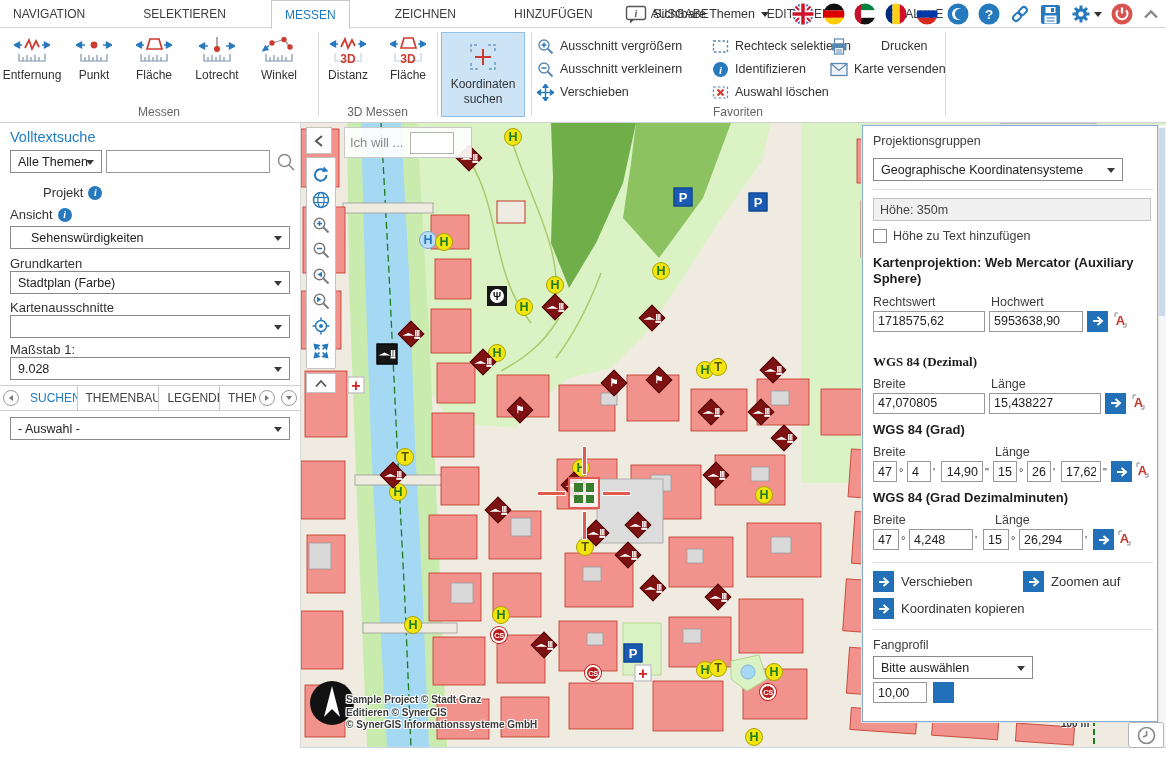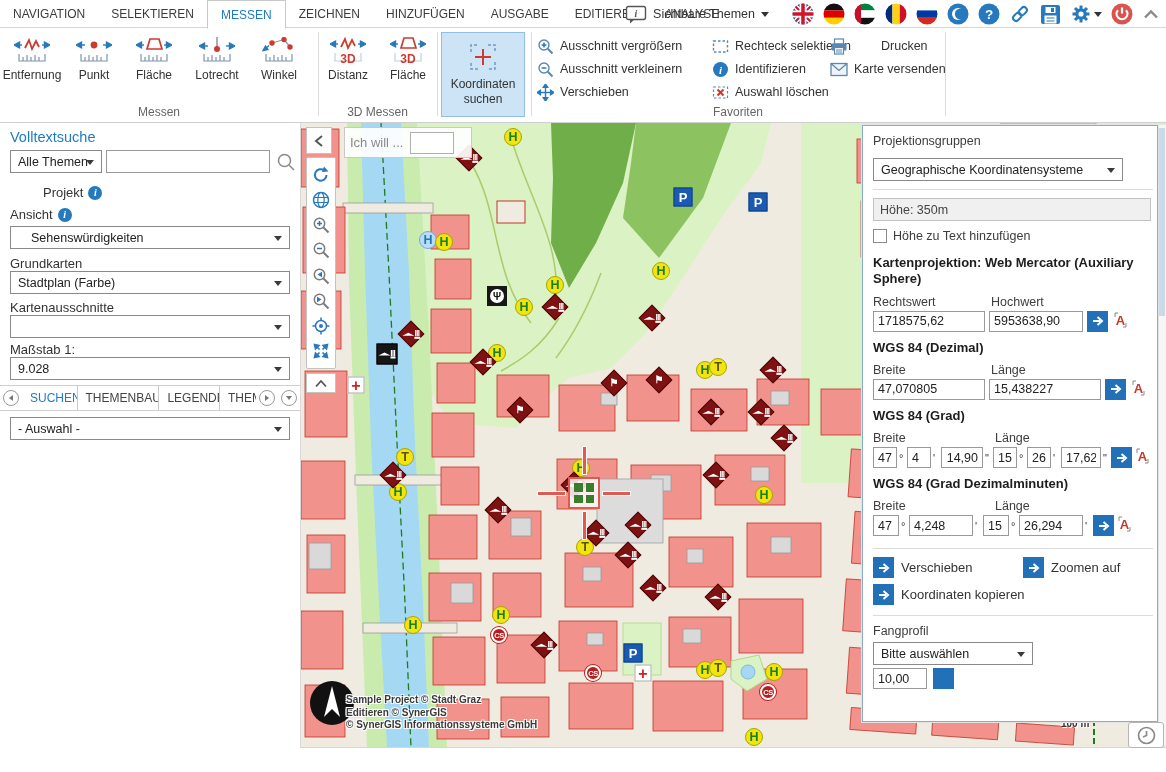--- a/index.html
+++ b/index.html
@@ -3,21 +3,21 @@
 <meta charset="utf-8">
 <style>
   *{margin:0;padding:0;box-sizing:border-box;}
   html,body{width:1166px;height:772px;overflow:hidden;background:#fff;
     font-family:"Liberation Sans",sans-serif;-webkit-font-smoothing:antialiased;}
   .app{position:relative;width:1166px;height:772px;background:#fff;}
 
   
   .menubar{position:absolute;left:0;top:0;width:1166px;height:28px;background:#fff;z-index:30;}
   .menubar::after{content:"";position:absolute;left:0;bottom:0;width:100%;height:1px;background:#d6d6d6;}
-  .menu-items{position:absolute;left:0;top:0;height:28px;display:flex;align-items:stretch;}
+  .menu-items{position:absolute;left:0;top:0;height:28px;display:flex;align-items:stretch;gap:32px;}
   .menu-item{display:flex;align-items:center;padding:0 13px;font-size:12px;color:#3c3c3c;cursor:default;position:relative;}
   .menu-item.active{color:#1e7bc4;border:1px solid #c9c9c9;border-bottom:1px solid #fff;background:#fff;z-index:31;margin-bottom:-1px;}
   .menu-right{position:absolute;right:6px;top:0;height:28px;display:flex;align-items:center;gap:9px;}
   .vt-group{display:flex;align-items:center;gap:6px;margin-right:14px;}
   .vt-label{font-size:12.5px;color:#333;}
   .caret{width:0;height:0;border-left:4px solid transparent;border-right:4px solid transparent;border-top:5px solid #333;display:inline-block;}
   .icn{display:inline-flex;align-items:center;justify-content:center;}
   .flag{border-radius:50%;overflow:hidden;}
 
   
@@ -960,21 +960,21 @@
               <path d="M5.5 2l4.5 4-4.5 4" fill="none" stroke="#fff" stroke-width="2"></path>
             </svg>
           </button>
         <span><svg width="17" height="18">
               <path d="M3 6V2h3" stroke="#888" fill="none"></path>
               <path d="M14 12v4h-3" stroke="#888" fill="none"></path>
               <text x="8.5" y="14" font-size="13" font-weight="bold" fill="#c4392b" text-anchor="middle" font-family="Liberation Sans,sans-serif">A</text>
             </svg></span>
       </div>
 
-      <div class="p-bold" style="margin-top:8px;">WGS 84 (Dezimal)</div>
+      <div class="p-bold" style="margin-top:22px;font-family:Liberation Serif, serif;">WGS 84 (Dezimal)</div>
       <div class="lblrow">
         <span style="width:118px;">Breite</span>
         <span>Länge</span>
       </div>
       <div class="inrow">
         <input class="ci" style="width: 112px;" value="47,070805">
         <input class="ci" style="width: 112px;" value="15,438227">
         <button class="bluebtn">
             <svg width="12" height="12">
               <path d="M1 6h7" stroke="#fff" stroke-width="2"></path>

